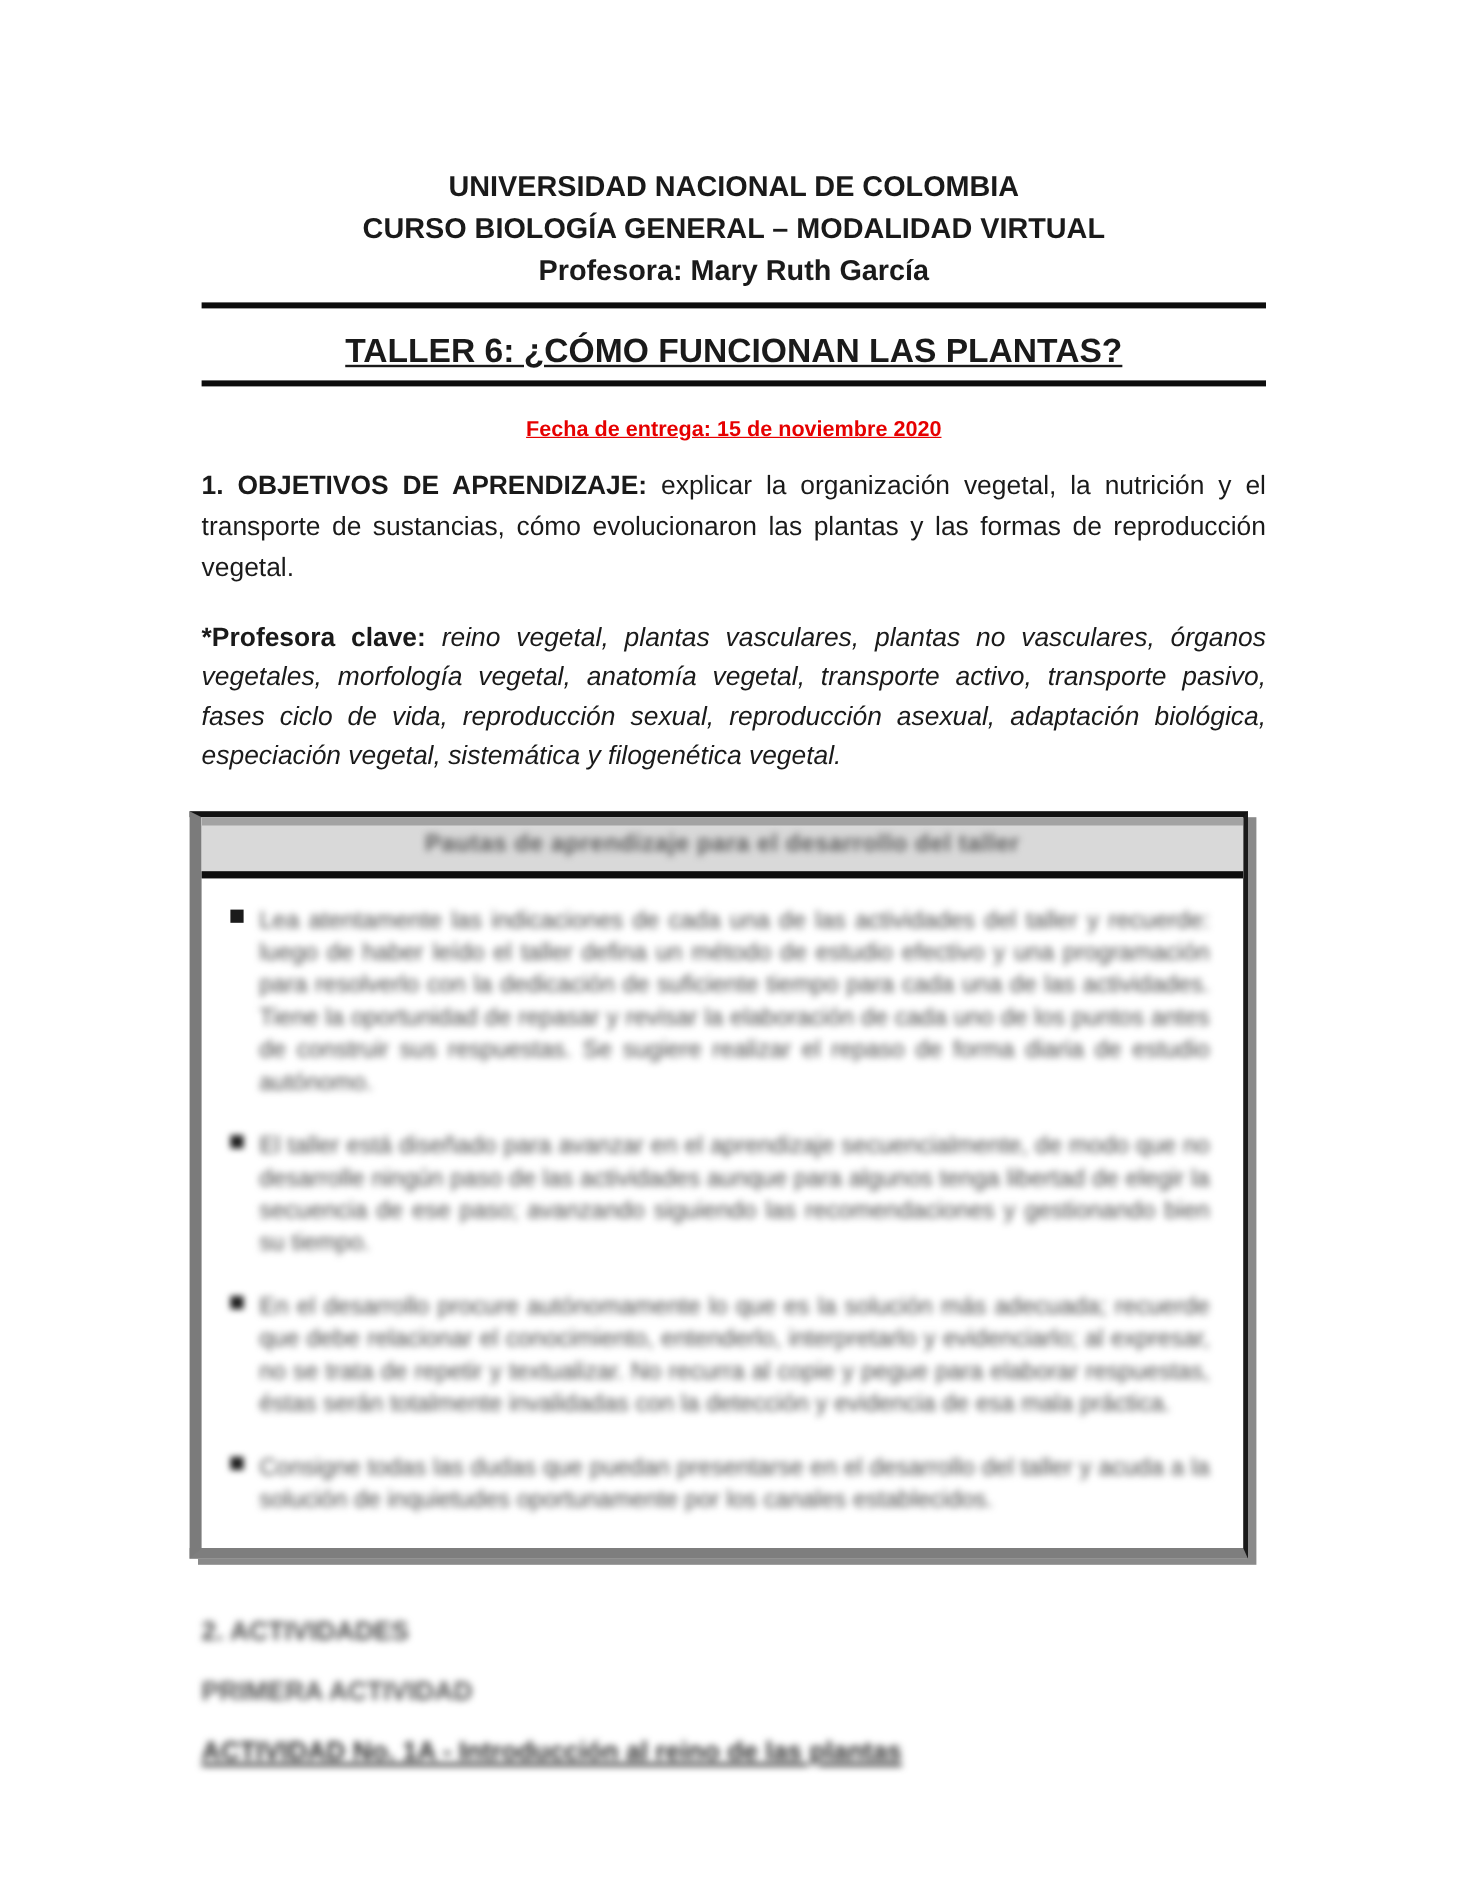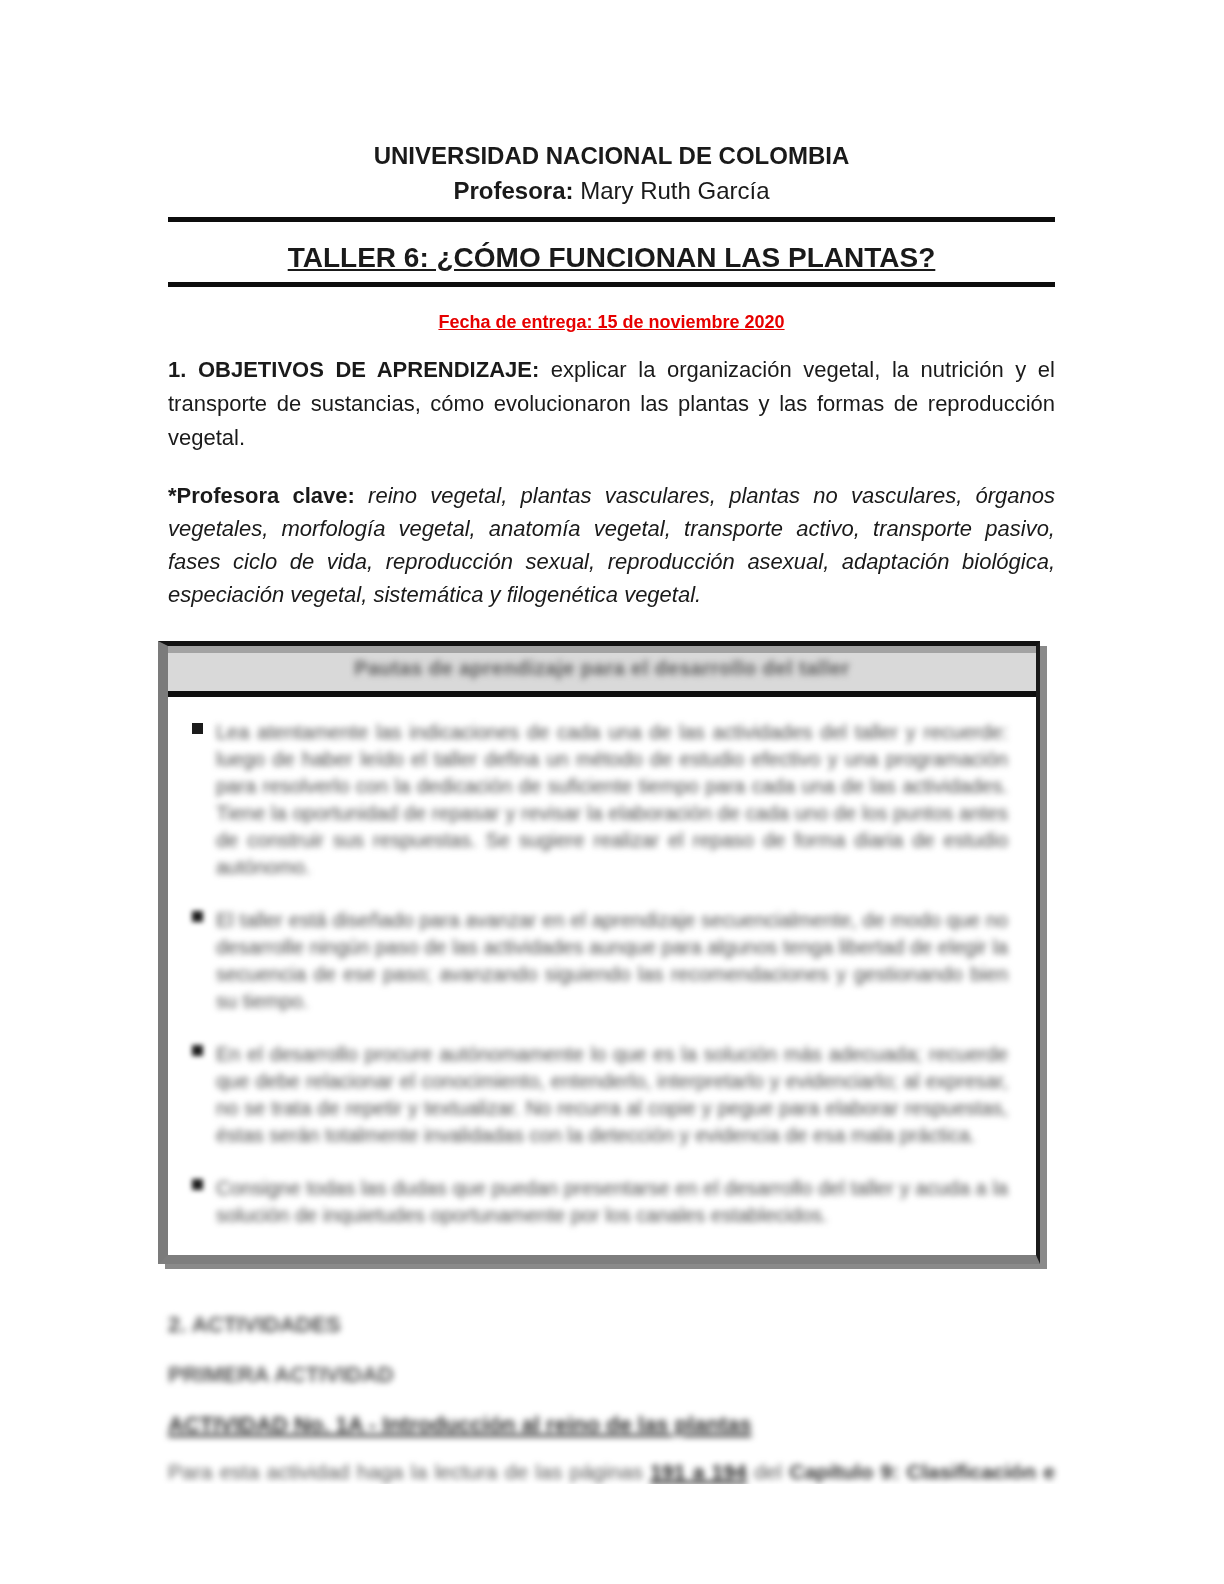--- a/index.html
+++ b/index.html
@@ -11,21 +11,21 @@
     font-family:"Liberation Sans","DejaVu Sans",sans-serif;
     color:#1a1a1a;
     overflow:hidden;
     box-sizing:border-box;
     padding:138px 169px 16px 168px;
   }
   .content{width:887px;}
 
   
   .doc-header{text-align:center;font-weight:bold;font-size:24px;line-height:35px;}
-  .doc-header .name{font-weight:normal;}
+  .doc-header .name{font-weight:bold;}
 
   .rule{height:5px;background:#0d0d0d;border:none;margin:9px 0 0 0;}
 
   .doc-title{
     text-align:center;font-weight:bold;font-size:28px;line-height:30px;
     margin:21px 0 0 0;text-decoration:underline;
   }
   .due-date{
     text-align:center;font-weight:bold;font-size:18px;line-height:30px;
     margin:20px 0 0 0;text-decoration:underline;
@@ -100,20 +100,21 @@
   .act-para .bold-seg{color:#303030;font-weight:bold;}
 </style>
 </head>
 <body>
 
 <div class="page">
   <div class="content">
 
     <div class="doc-header">
       <div>UNIVERSIDAD NACIONAL DE COLOMBIA</div>
+      <div>CURSO BIOLOGÍA GENERAL – MODALIDAD VIRTUAL</div>
       <div><span class="bold">Profesora:</span><span class="name"> Mary Ruth García</span></div>
     </div>
 
     <div class="rule"></div>
 
     <h1 class="doc-title">TALLER 6: ¿CÓMO FUNCIONAN LAS PLANTAS?</h1>
 
     <div class="rule"></div>
 
     <div class="due-date" style="color:#e60000;">Fecha de entrega: 15 de noviembre 2020</div>

